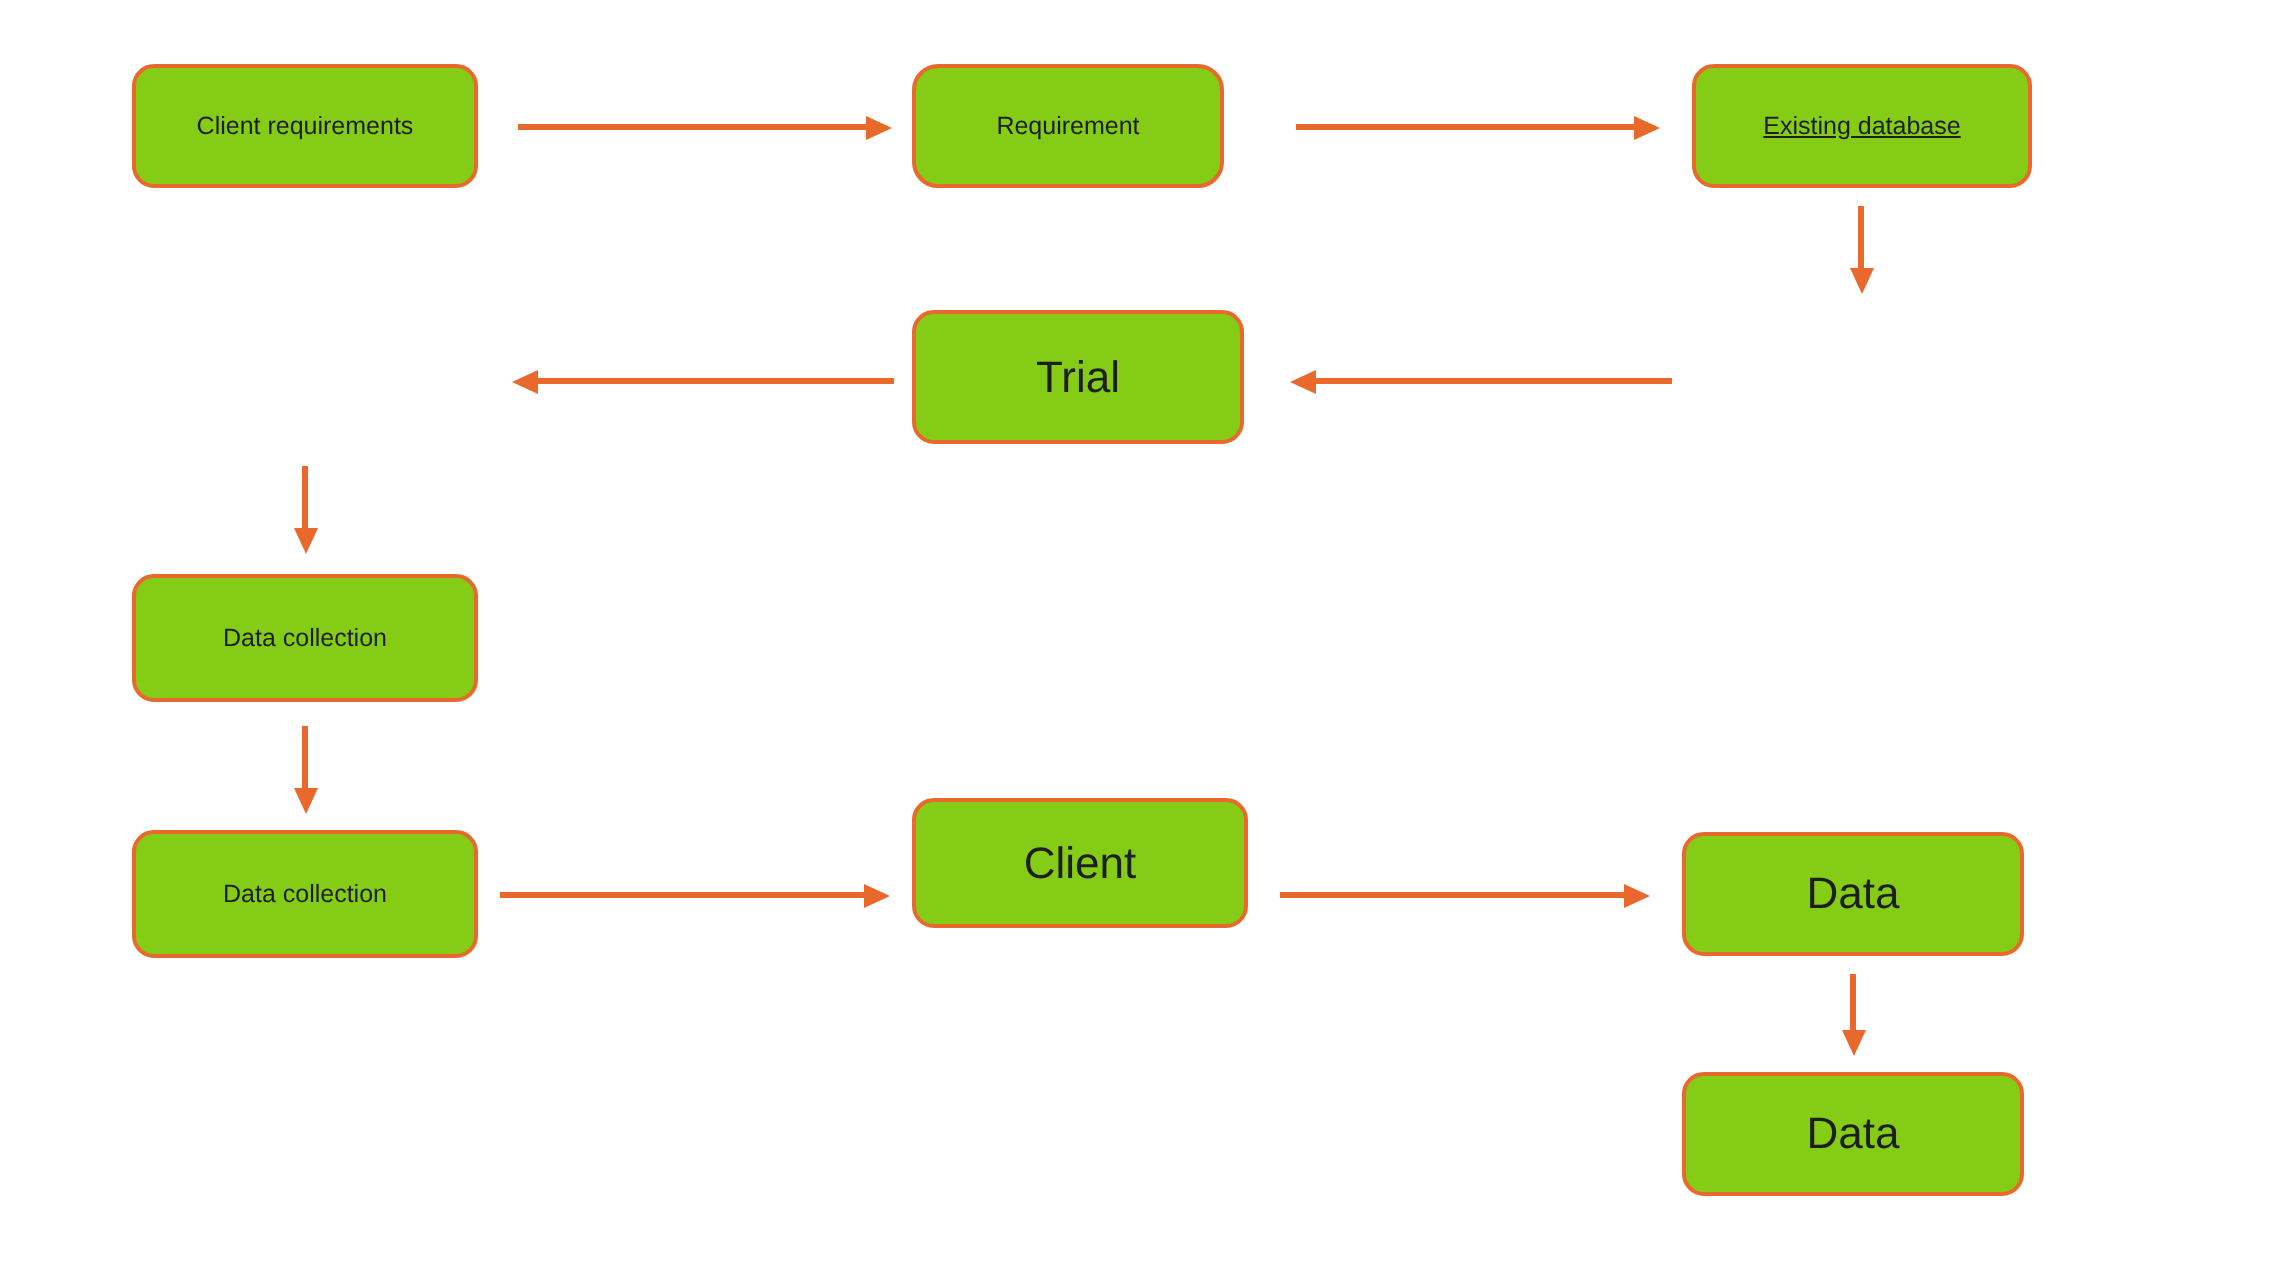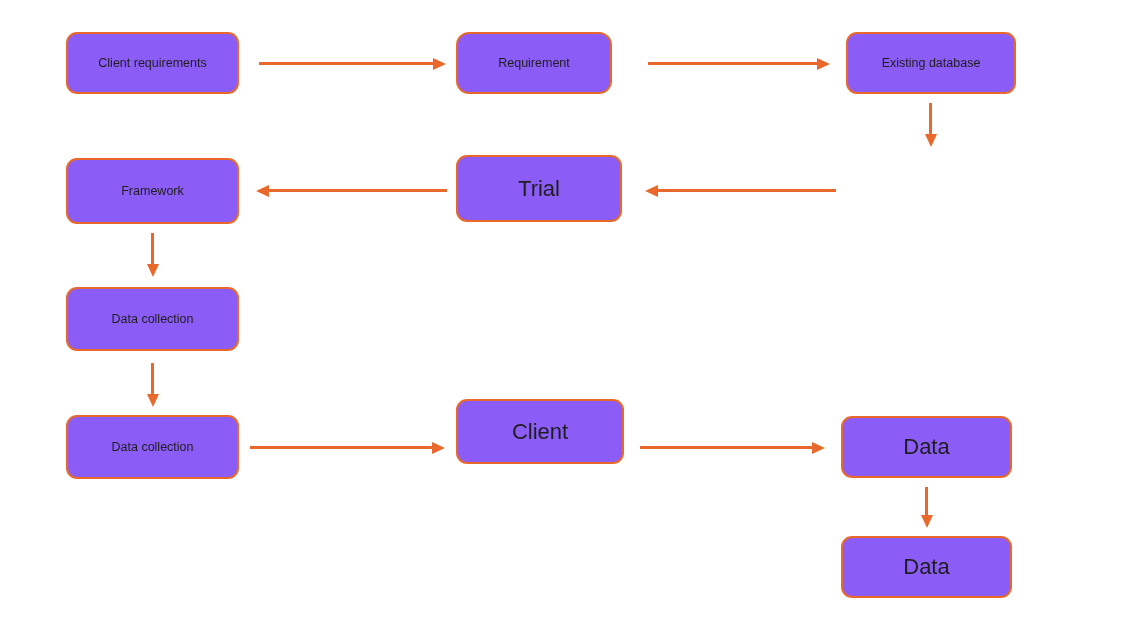--- a/index.html
+++ b/index.html
@@ -12,21 +12,21 @@
     width: 1135px;
     height: 642px;
     background: #ffffff;
     overflow: hidden;
   }
 
   .node {
     position: absolute;
     border: 2.5px solid var(--accent);
     border-radius: 11px;
-    background: #8b5cf6;
+    background: #84cc16;
     display: flex;
     align-items: center;
     justify-content: center;
     color: var(--text);
     text-align: center;
   }
   .node-sm { font-size: 12.5px; }
   .node-lg { font-size: 22px; }
 
   .arrow { position: absolute; background: var(--accent); }
@@ -74,29 +74,26 @@
 <body>
 
 <div class="canvas">
 
   <div class="node node-sm" style="left:66px;  top:32px;  width:173px; height:62px;">
     <span>Client requirements</span>
   </div>
   <div class="node node-sm" style="left:456px; top:32px;  width:156px; height:62px;border-radius:13px;">
     <span>Requirement</span>
   </div>
-  <div class="node node-sm" style="left:846px; top:32px;  width:170px; height:62px;">
+  <div class="node node-sm" style="left:846px; top:32px;  width:170px; height:62px;text-decoration:underline;">
     <span>Existing database</span>
   </div>
 
   <div class="node node-lg" style="left:456px; top:155px; width:166px; height:67px;">
     <span>Trial</span>
-  </div>
-  <div class="node node-sm" style="left:66px;  top:158px; width:173px; height:66px;">
-    <span>Framework</span>
   </div>
 
   <div class="node node-sm" style="left:66px;  top:287px; width:173px; height:64px;">
     <span>Data collection</span>
   </div>
 
   <div class="node node-sm" style="left:66px;  top:415px; width:173px; height:64px;">
     <span>Data collection</span>
   </div>
   <div class="node node-lg" style="left:456px; top:399px; width:168px; height:65px;">

